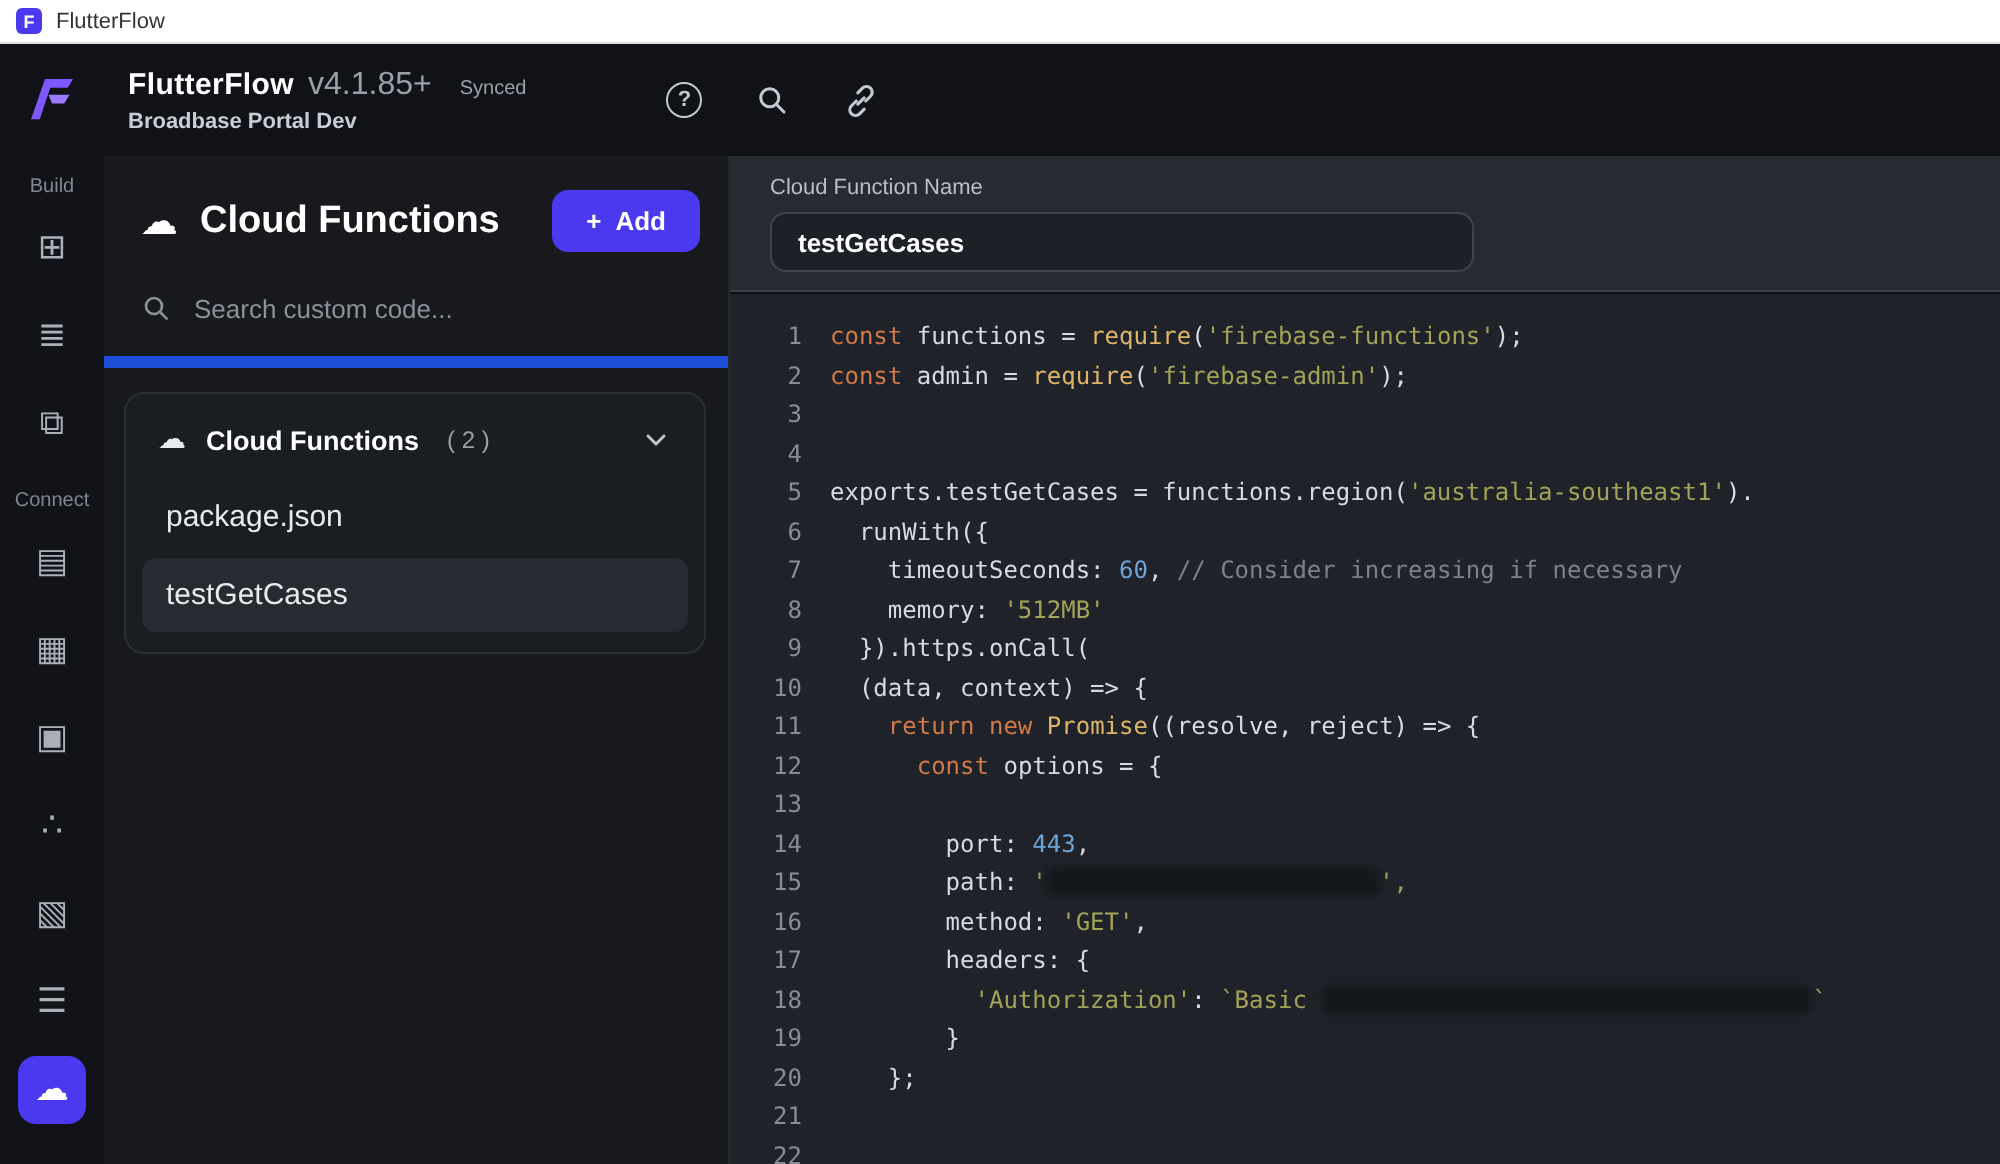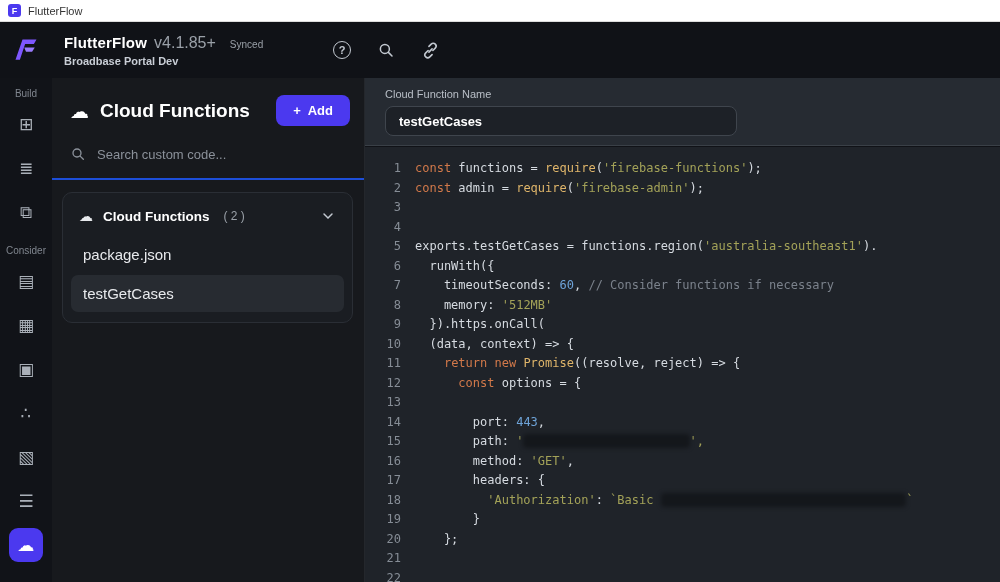--- a/index.html
+++ b/index.html
@@ -47,21 +47,21 @@
   .panel { position:absolute; top:78px; left:52px; width:313px; height:504px;
            background:#17191d; border-right:1px solid #24272c; }
   .panel-header { display:flex; align-items:center; padding:17px 14px 12px 18px; }
   .panel-cloud { font-family:"DejaVu Sans", sans-serif; color:#ffffff; font-size:19px; }
   .panel-title { font-size:19px; font-weight:800; color:#ffffff; margin-left:11px; }
   .add-btn { margin-left:auto; background:#4B39EF; color:#fff; border:none;
              border-radius:8px; padding:8px 17px; font-size:13px; font-weight:700;
              font-family:"Liberation Sans", sans-serif; cursor:pointer;
              display:flex; align-items:center; gap:7px; }
   .panel-search { display:flex; align-items:center; gap:11px;
-                  padding:8px 18px 16px 18px; border-bottom:2px solid #1d4ed8; }
+                  padding:8px 18px 16px 18px; border-bottom:6px solid #1d4ed8; }
   .search-input { background:transparent; border:none; outline:none;
                   color:#e8eaed; font-size:13px; width:220px;
                   font-family:"Liberation Sans", sans-serif; }
   .search-input::placeholder { color:#8b919a; }
 
   .fn-card { margin:12px 11px 0 10px; border:1px solid #2a2e35; border-radius:10px;
              background:#1a1d22; padding:8px 8px 10px 8px; }
   .fn-card-header { display:flex; align-items:center; padding:7px 8px 10px 8px; cursor:pointer; }
   .fn-card-cloud { font-family:"DejaVu Sans", sans-serif; color:#e8eaed; font-size:14px; }
   .fn-card-title { font-size:13.5px; font-weight:800; color:#ffffff; margin-left:10px; }
@@ -136,21 +136,21 @@
         </svg>
       </div>
     </div>
   </div>
 
   <div class="rail">
       <div class="rail-label">Build</div>
       <div class="rail-icon">⊞</div>
       <div class="rail-icon">≣</div>
       <div class="rail-icon">⧉</div>
-      <div class="rail-label">Consider</div>
+      <div class="rail-label">Connect</div>
       <div class="rail-icon">▤</div>
       <div class="rail-icon">▦</div>
       <div class="rail-icon">▣</div>
       <div class="rail-icon">∴</div>
       <div class="rail-icon">▧</div>
       <div class="rail-icon">☰</div>
       <div class="rail-icon selected">☁</div>
       <div class="rail-icon">✓</div>
     </div>
 
@@ -213,21 +213,21 @@
         <div class="code-line">
           <span class="ln">5</span>
           <span class="lc"><span class="tok-pln">exports.testGetCases = functions.region(</span><span class="tok-str">'australia-southeast1'</span><span class="tok-pln">).</span></span>
         </div>
         <div class="code-line">
           <span class="ln">6</span>
           <span class="lc"><span class="tok-pln">  runWith({</span></span>
         </div>
         <div class="code-line">
           <span class="ln">7</span>
-          <span class="lc"><span class="tok-pln">    timeoutSeconds: </span><span class="tok-num">60</span><span class="tok-pln">, </span><span class="tok-com">// Consider functions if necessary</span></span>
+          <span class="lc"><span class="tok-pln">    timeoutSeconds: </span><span class="tok-num">60</span><span class="tok-pln">, </span><span class="tok-com">// Consider increasing if necessary</span></span>
         </div>
         <div class="code-line">
           <span class="ln">8</span>
           <span class="lc"><span class="tok-pln">    memory: </span><span class="tok-str">'512MB'</span></span>
         </div>
         <div class="code-line">
           <span class="ln">9</span>
           <span class="lc"><span class="tok-pln">  }).https.onCall(</span></span>
         </div>
         <div class="code-line">

